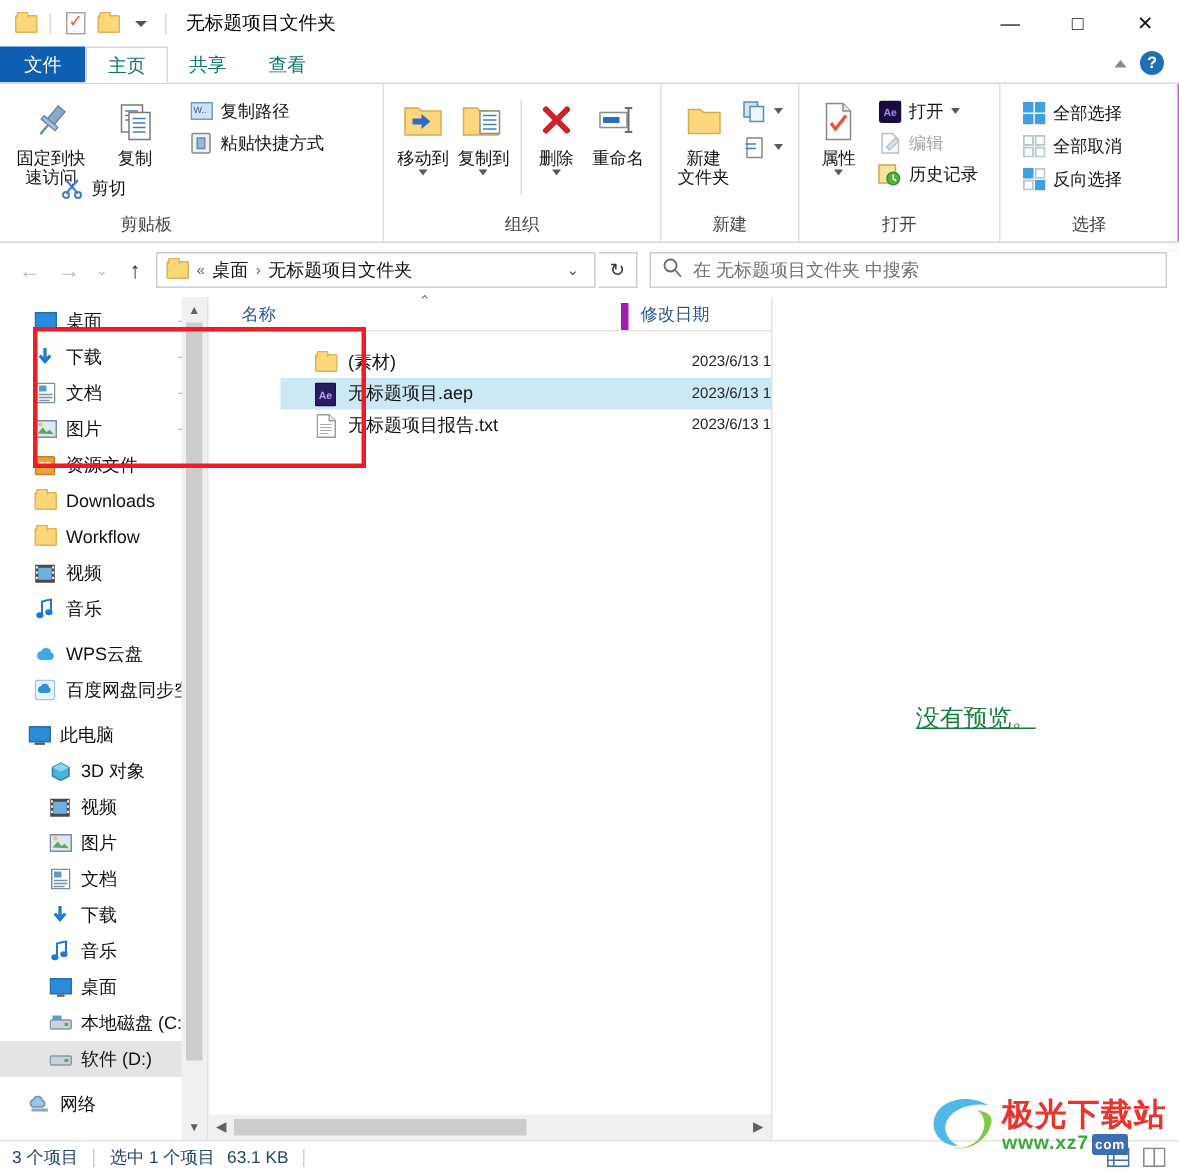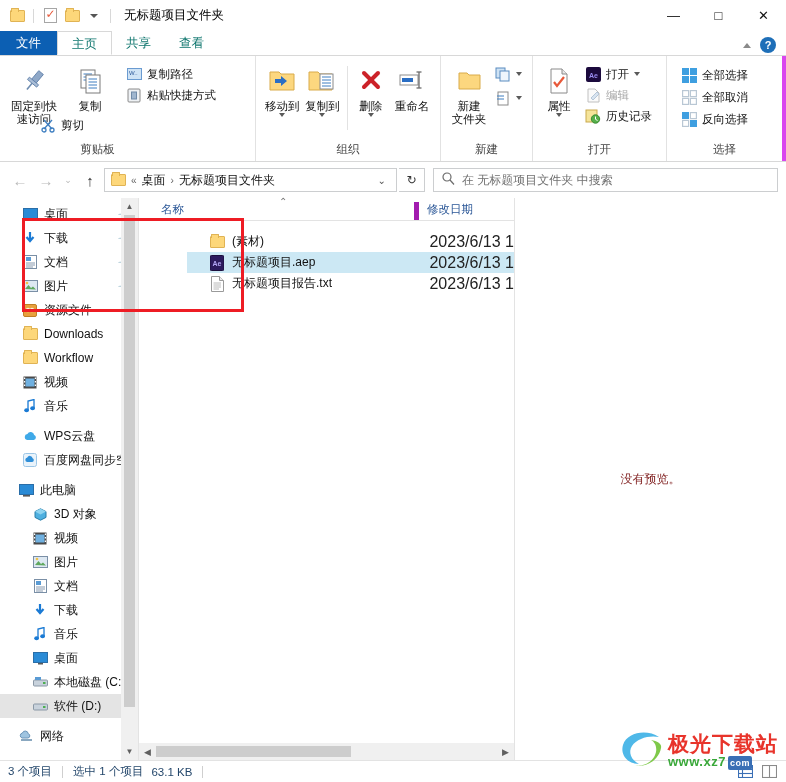--- a/index.html
+++ b/index.html
@@ -28,21 +28,21 @@
   }
   .sep-v { width:1px; height:14px; background:#d8d8d8; margin:0 3px; }
   .prop-ic { width:13px; height:15px; border:1px solid #a6a6a6; background:#fff; position:relative; }
   .prop-ic::after { content:"✓"; position:absolute; left:1px; top:-2px; color:#e8593a; font-size:12px; font-weight:bold; }
   .caret-dn { width:0;height:0;border-left:4px solid transparent;border-right:4px solid transparent;border-top:4px solid #555; }
   .title-text { margin-left: 10px; font-size: 12.5px; color:#000; }
   .wincontrols { margin-left:auto; display:flex; height:31px; }
   .wc { width:45px; height:31px; display:flex; align-items:center; justify-content:center; font-size:13px; color:#111; }
 
   
-  .tabbar { height: 24px; display:flex; align-items:flex-end; position:relative; background:#fff; }
+  .tabbar { height: 24px; display:flex; align-items:center; position:relative; background:#fff; }
   .tab { padding: 4px 14px 5px; font-size:12.5px; color:#0f766e; height:24px; line-height:16px; }
   .tab.file { background:#0c5fb3; color:#fff; font-size:12.5px; padding: 4px 16px 5px; }
   .tab.active { background:#fff; border:1px solid #d8d8d8; border-bottom:1px solid #fff; position:relative; z-index:3; }
   .tabbar-right { margin-left:auto; display:flex; align-items:center; gap:9px; padding-right:10px; padding-bottom:2px; }
   .chev-up { width:0;height:0;border-left:4px solid transparent;border-right:4px solid transparent;border-bottom:5px solid #8a8a8a; }
   .help-ic { width:16px;height:16px;border-radius:50%;background:#1e6fb8;color:#fff;font-size:11px;font-weight:bold;display:flex;align-items:center;justify-content:center; }
 
   
   .ribbon { height: 107px; border-top:1px solid #d8d8d8; border-bottom:1px solid #d8d8d8; display:flex; background:#fff; position:relative; }
   .rgroup { display:flex; flex-direction:column; justify-content:space-between; border-right:1px solid #e2e2e2; padding: 4px 0 2px; position:relative; }
@@ -89,30 +89,30 @@
   
   .filepane { flex:1; display:flex; flex-direction:column; border-left:1px solid #e3e3e3; min-width:0; position:relative; }
   .colhead { height:23px; display:flex; align-items:flex-end; border-bottom:1px solid #e3e3e3; position:relative; }
   .col-name { width:275px; font-size:11.5px; color:#2b5797; padding:0 0 3px 22px; position:relative; }
   .col-sort { position:absolute; left:140px; top:-6px; color:#777; font-size:10px; }
   .col-date { flex:1; font-size:11.5px; color:#2b5797; padding:0 0 3px 8px; border-left:5px solid #a21caf; }
   .rows { flex:1; position:relative;padding-left:48px; }
   .row { height:21px; display:flex; align-items:center; font-size:12px; color:#111; }
   .row.sel { background:#cce8f4; }
   .row-name { width:275px; display:flex; align-items:center; gap:7px; padding-left:22px; white-space:nowrap; }
-  .row-date { flex:1; padding-left:8px; color:#222; font-size:16px; white-space:nowrap; }
+  .row-date { flex:1; padding-left:8px; color:#222; font-size:10px; white-space:nowrap; }
 
   .hscroll { height:17px; background:#f0f0f0; display:flex; align-items:center; }
   .hs-arrow { width:17px; height:17px; display:flex;align-items:center;justify-content:center;font-size:9px;color:#606060; }
   .hs-track { flex:1; height:17px; position:relative; }
   .hs-thumb { position:absolute; left:0; top:3px; width:195px; height:11px; background:#cdcdcd; }
 
   
   .preview { width:272px; border-left:1px solid #e3e3e3; display:flex; align-items:center; justify-content:center; position:relative; background:#fff; }
-  .nopreview { font-size:12px; color:#7f1d1d; }
+  .nopreview { font-size:16px; color:#15803d;text-decoration:underline; }
 
   
   .statusbar { height:22px; border-top:1px solid #e3e3e3; display:flex; align-items:center; gap:0; padding-left:8px; font-size:11.5px; color:#24476b; background:#fff; }
   .st-item { padding: 0 8px 0 0; }
   .st-div { width:1px; height:12px; background:#cfcfcf; margin: 0 10px 0 2px; }
   .st-icons { margin-left:auto; display:flex; gap:2px; padding-right:6px; }
   .viewbtn { width:22px;height:18px; display:flex;align-items:center;justify-content:center; }
 
   
   .redbox { position:absolute; border:3px solid #ee1c24; pointer-events:none; z-index:40; }
@@ -375,21 +375,21 @@
                   <path d="M10.5 7.5 v2.8 l2 1.2" stroke="#fff" stroke-width="1" fill="none"></path>
                 </svg>
             </span>
             <span>历史记录</span>
           </div>
         </div>
       </div>
       <div class="rgroup-label">打开</div>
     </div>
 
-    <div class="rgroup" style="width:119px; border-right:4px solid #d946ef;">
+    <div class="rgroup" style="width:119px; border-right:1px solid #d946ef;">
       <div class="rgroup-body" style="flex-direction:column; padding-top:6px; padding-left:10px;">
         <div class="smallbtn" style="margin-bottom:4px;">
           <span class="ico16">
             <svg width="15" height="15" viewBox="0 0 15 15">
                 <rect x="0" y="0" width="7" height="7" fill="#3f9fe0"></rect>
                 <rect x="8" y="0" width="7" height="7" fill="#3f9fe0"></rect>
                 <rect x="0" y="8" width="7" height="7" fill="#3f9fe0"></rect>
                 <rect x="8" y="8" width="7" height="7" fill="#3f9fe0"></rect>
               </svg>
           </span>

